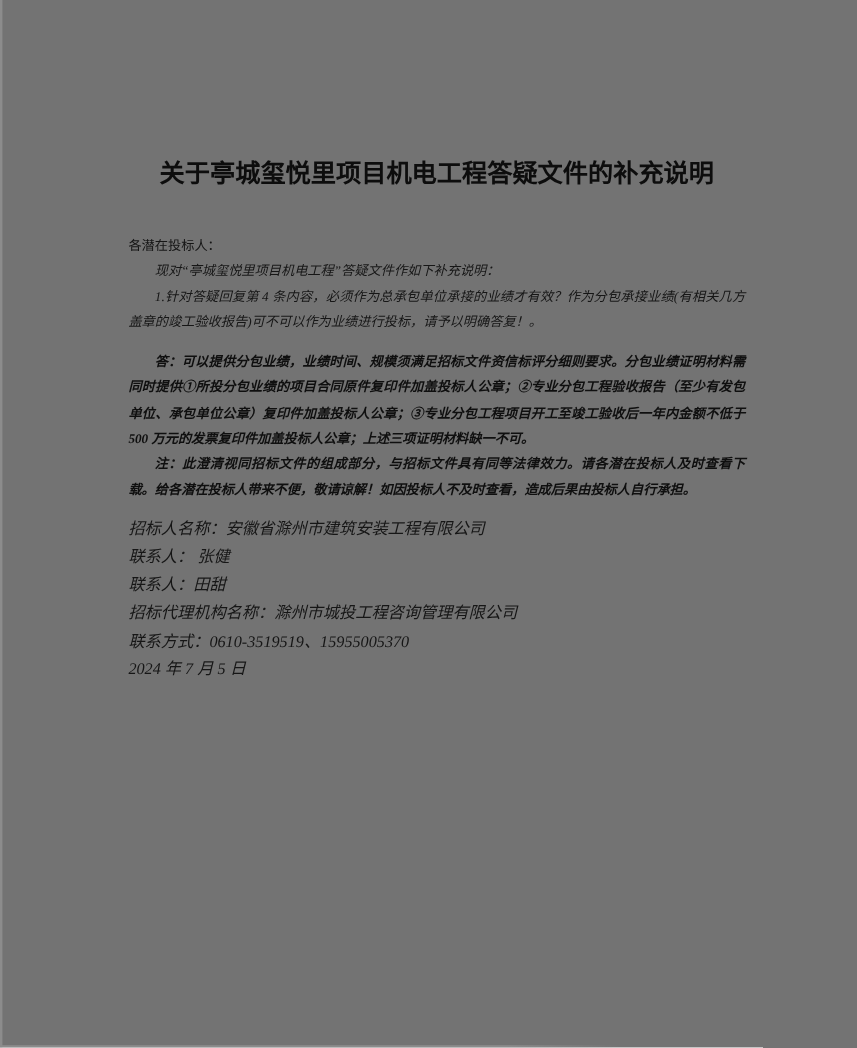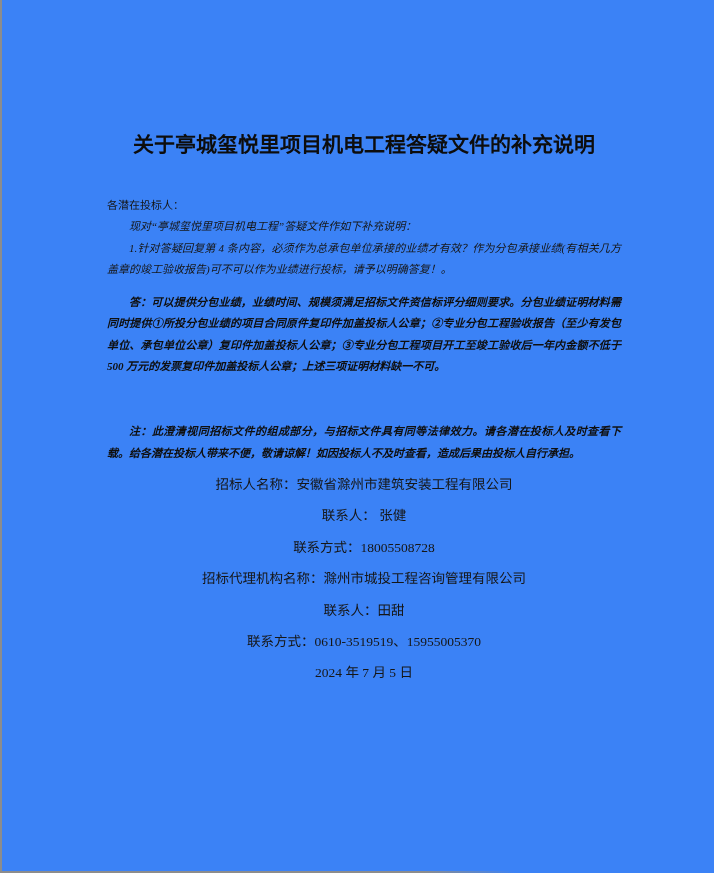--- a/index.html
+++ b/index.html
@@ -4,21 +4,21 @@
 <style>
   html, body {
     margin: 0;
     padding: 0;
     background: #ffffff;
   }
   .page {
     position: relative;
     width: 714px;
     height: 873px;
-    background: #3b82f6;
+    background: #737373;
     overflow: hidden;
     font-family: "Liberation Serif", "DejaVu Serif", serif;
     color: #161616;
   }
   
   .edge-left {
     position: absolute;
     left: 0; top: 0;
     width: 2px; height: 100%;
     background: #8c8c8c;
@@ -46,27 +46,28 @@
   }
   .para {
     margin: 0;
     font-size: 11px;
     line-height: 21.3px;
     text-align: justify;
   }
   .indent { text-indent: 2em; font-style: italic; }
   .bold { font-weight: bold; color: #0f0f0f; }
   .answer-para { margin-top: 12px; }
-  .note-para { margin-top: 44px; }
+  .note-para { }
   .contact-block { margin-top: 9px; }
   .contact-line {
-    margin: 8px;
+    margin: 0;
     font-size: 13.5px;
     line-height: 23.4px;
-    text-align: center;
+    text-align: left;
+    font-style: italic;
   }
 </style>
 </head>
 <body>
 
 <div class="page">
   <div class="edge-left"></div>
   <div class="edge-bottom"></div>
 
   <div class="content">
@@ -78,20 +79,19 @@
 
     <p class="para indent">1.针对答疑回复第 4 条内容，必须作为总承包单位承接的业绩才有效？作为分包承接业绩(有相关几方盖章的竣工验收报告)可不可以作为业绩进行投标，请予以明确答复！。</p>
 
     <p class="para indent bold answer-para">答：可以提供分包业绩，业绩时间、规模须满足招标文件资信标评分细则要求。分包业绩证明材料需同时提供①所投分包业绩的项目合同原件复印件加盖投标人公章；②专业分包工程验收报告（至少有发包单位、承包单位公章）复印件加盖投标人公章；③专业分包工程项目开工至竣工验收后一年内金额不低于 500 万元的发票复印件加盖投标人公章；上述三项证明材料缺一不可。</p>
 
     <p class="para indent bold note-para">注：此澄清视同招标文件的组成部分，与招标文件具有同等法律效力。请各潜在投标人及时查看下载。给各潜在投标人带来不便，敬请谅解！如因投标人不及时查看，造成后果由投标人自行承担。</p>
 
     <div class="contact-block">
       <p class="contact-line">招标人名称：安徽省滁州市建筑安装工程有限公司</p>
       <p class="contact-line">联系人： 张健</p>
-      <p class="contact-line">联系方式：18005508728</p>
+      <p class="contact-line">联系人：田甜</p>
       <p class="contact-line">招标代理机构名称：滁州市城投工程咨询管理有限公司</p>
-      <p class="contact-line">联系人：田甜</p>
       <p class="contact-line">联系方式：0610-3519519、15955005370</p>
       <p class="contact-line">2024 年 7 月 5 日</p>
     </div>
   </div>
 </div>
 
 </body></html>

